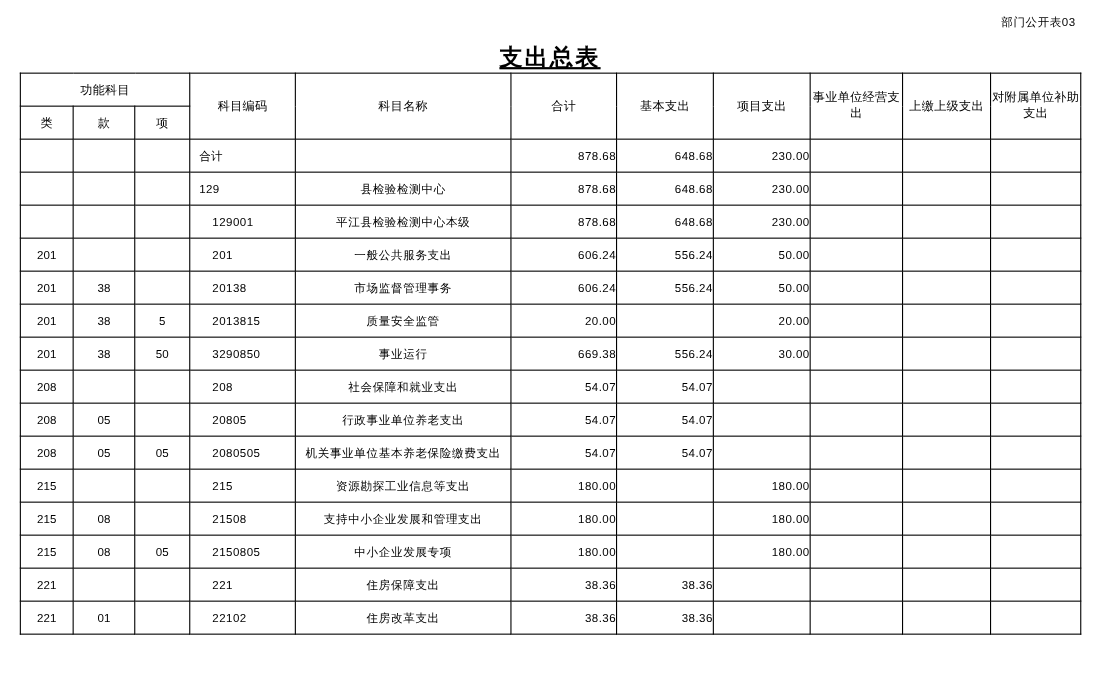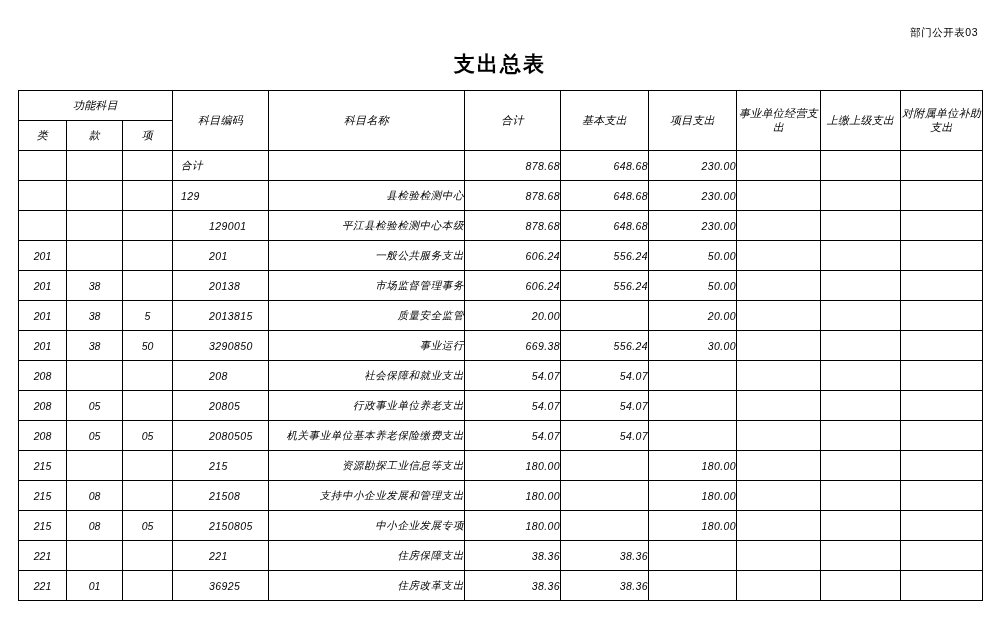--- a/index.html
+++ b/index.html
@@ -27,22 +27,23 @@
     top: 14px;
     right: 22px;
     font-size: 10.5px;
     letter-spacing: 0.5px;
   }
   .doc-title {
     text-align: center;
     font-size: 21px;
     font-weight: bold;
     letter-spacing: 2px;
-    margin: 12px;
+    margin: 0;
     padding-top: 38px;
+    text-decoration: underline;
   }
   .meta-row {
     display: flex;
     justify-content: space-between;
     align-items: flex-end;
     margin-top: 24px;
     padding: 0 4px 4px 4px;
     font-size: 11px;
   }
   .meta-left {
@@ -50,22 +51,21 @@
     letter-spacing: 0.4px;
   }
   .meta-right {
     font-size: 10.5px;
     letter-spacing: 0.3px;
   }
   table.budget {
     border-collapse: collapse;
     width: 964px;
     table-layout: fixed;
-    margin: 12px auto;
-    font-style: italic;
+    margin: 0 auto;
   }
   table.budget th,
   table.budget td {
     border: 1px solid #000000;
     font-weight: normal;
     font-size: 10.5px;
     padding: 0;
     height: 29px;
     vertical-align: middle;
     overflow: hidden;
@@ -88,30 +88,30 @@
   .num {
     text-align: right;
     padding-right: 10px;
     font-family: "Liberation Sans", sans-serif;
     letter-spacing: 0.4px;
   }
   .ctr {
     text-align: center;
   }
   .name {
-    text-align: right;
+    text-align: center;
     letter-spacing: 0.6px;
   }
   .code {
     text-align: left;
     padding-left: 8px;
     letter-spacing: 0.4px;
   }
   .code.ind1 { padding-left: 8px; }
-  .code.ind2 { padding-left: 36px; }
+  .code.ind2 { padding-left: 20px; }
   .hdr-wrap {
     display: block;
     line-height: 1.25;
   }
 </style>
 </head>
 <body>
 
 <div class="page">
 
@@ -338,21 +338,21 @@
           <td class="num">38.36</td>
           <td class="num"></td>
           <td class="num"></td>
           <td class="num"></td>
           <td class="num"></td>
         </tr>
         <tr>
           <td class="ctr">221</td>
           <td class="ctr">01</td>
           <td class="ctr"></td>
-          <td class="code ind2">36925</td>
+          <td class="code ind2">22102</td>
           <td class="name">住房改革支出</td>
           <td class="num">38.36</td>
           <td class="num">38.36</td>
           <td class="num"></td>
           <td class="num"></td>
           <td class="num"></td>
           <td class="num"></td>
         </tr>
       </tbody>
   </table>

